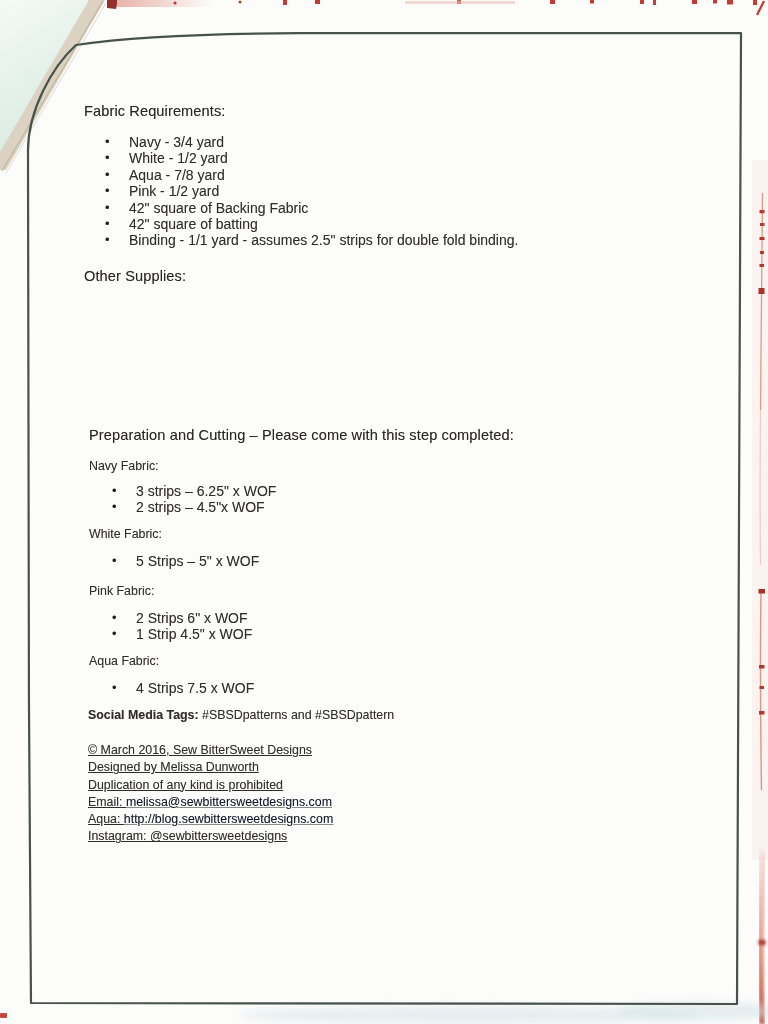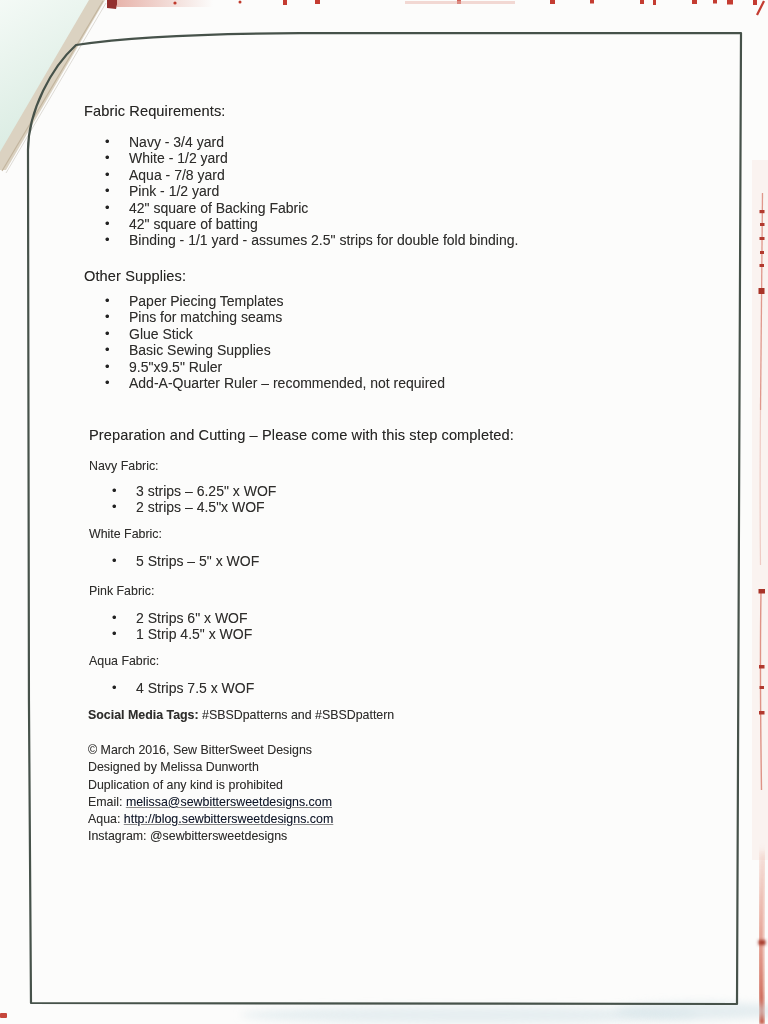--- a/index.html
+++ b/index.html
@@ -131,28 +131,20 @@
       <li>White - 1/2 yard</li>
       <li>Aqua - 7/8 yard</li>
       <li>Pink - 1/2 yard</li>
       <li>42" square of Backing Fabric</li>
       <li>42" square of batting</li>
       <li>Binding - 1/1 yard - assumes 2.5" strips for double fold binding.</li>
     </ul>
 
     <div class="abs h" style="left:84px;top:268px;">Other Supplies:</div>
 
-    <ul class="doclist abs" style="left:104px;top:293px;">
-      <li>Paper Piecing Templates</li>
-      <li>Pins for matching seams</li>
-      <li>Glue Stick</li>
-      <li>Basic Sewing Supplies</li>
-      <li>9.5"x9.5" Ruler</li>
-      <li>Add-A-Quarter Ruler – recommended, not required</li>
-    </ul>
 
     <div class="abs h" style="left:89px;top:427px;">Preparation and Cutting – Please come with this step completed:</div>
 
     <div class="abs body-t" style="left:89px;top:459px;">Navy Fabric:</div>
     <ul class="doclist abs" style="left:111px;top:483px;">
       <li>3 strips – 6.25" x WOF</li>
       <li>2 strips – 4.5"x WOF</li>
     </ul>
 
     <div class="abs body-t" style="left:89px;top:527px;">White Fabric:</div>
@@ -168,21 +160,21 @@
 
     <div class="abs body-t" style="left:89px;top:654px;">Aqua Fabric:</div>
     <ul class="doclist abs" style="left:111px;top:680px;">
       <li>4 Strips 7.5 x WOF</li>
     </ul>
 
     <div class="abs body-t" style="left:88px;top:708px;">
       <span class="bold">Social Media Tags:</span><span> #SBSDpatterns and #SBSDpattern</span>
     </div>
 
-    <div class="abs" style="left:88px;top:742px;">
+    <div class="abs" style="left:88px;top:742px;text-decoration:underline;">
       <div class="footer-line">© March 2016, Sew BitterSweet Designs</div>
       <div class="footer-line">Designed by Melissa Dunworth</div>
       <div class="footer-line">Duplication of any kind is prohibited</div>
       <div class="footer-line">
         <span>Email: </span><span class="doc-link">melissa@sewbittersweetdesigns.com</span>
       </div>
       <div class="footer-line">
         <span>Aqua: </span><span class="doc-link">http://blog.sewbittersweetdesigns.com</span>
       </div>
       <div class="footer-line">Instagram: @sewbittersweetdesigns</div>

